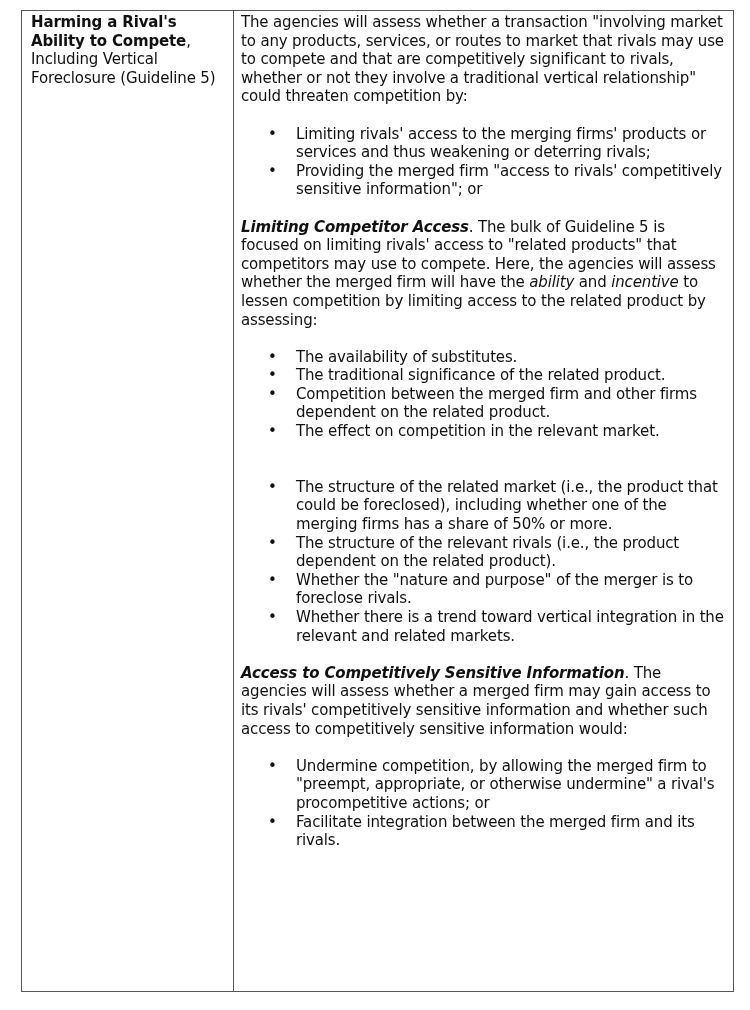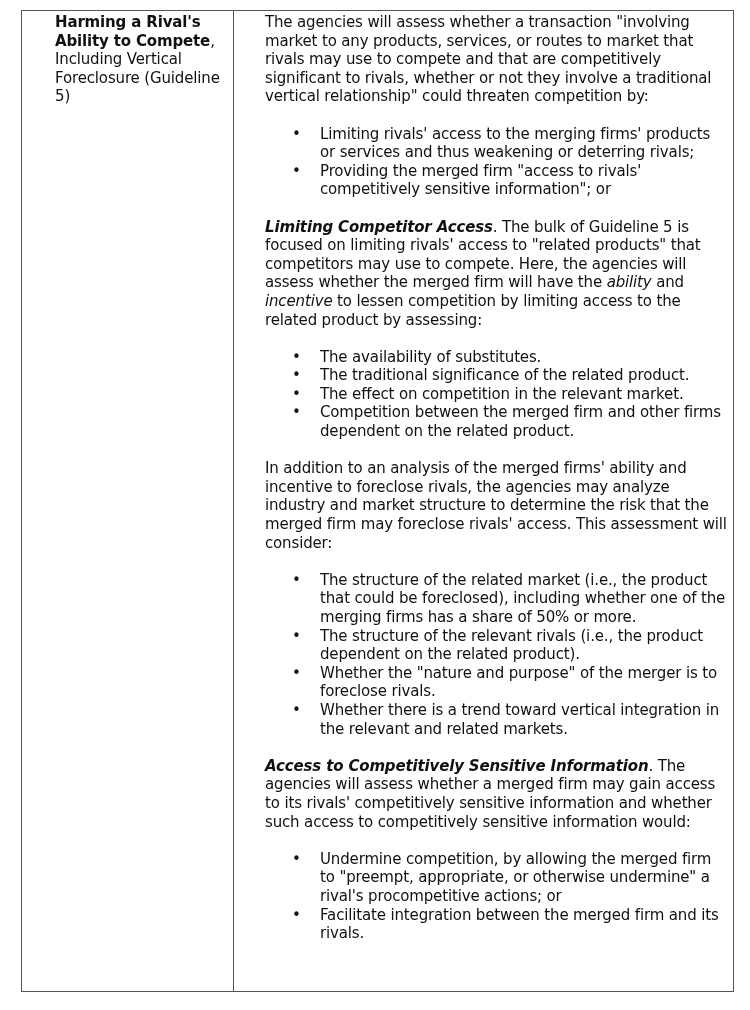--- a/index.html
+++ b/index.html
@@ -4,21 +4,21 @@
 <style>
   html, body { margin: 0; padding: 0; background: #ffffff; }
   body { width: 750px; height: 1010px; position: relative; overflow: hidden;
          font-family: "DejaVu Sans", sans-serif; color: #111; }
   .doc-table { position: absolute; left: 21px; top: 10px; width: 713px; height: 982px;
                border: 1px solid #555; box-sizing: border-box; }
   .left-col { position: absolute; left: 0; top: 0; width: 212px; height: 100%;
               border-right: 1px solid #555; box-sizing: border-box; padding: 2px 0 0 9px; }
   .right-col { position: absolute; left: 212px; top: 0; right: 0; height: 100%;
                padding: 2px 6px 0 7px; box-sizing: border-box; }
-  .txt { font-size: 15px; line-height: 18.6px; letter-spacing: -0.15px; margin-left: 24px; }
+  .txt { font-size: 15px; line-height: 18.6px; letter-spacing: -0.15px; }
   .left-col .txt { font-size: 15px; }
   p { margin: 0; }
   .gap { height: 18.6px; }
   ul { margin: 0; padding: 0; list-style: none; }
   li { position: relative; padding-left: 55px; }
   li::before { content: "\2022"; position: absolute; left: 27px; top: 0; }
   b.bi { font-weight: bold; font-style: italic; }
 </style>
 </head>
 <body>
@@ -35,26 +35,25 @@
       <li>Limiting rivals' access to the merging firms' products or services and thus weakening or deterring rivals;</li>
       <li>Providing the merged firm "access to rivals' competitively sensitive information"; or</li>
     </ul>
     <div class="gap"></div>
 
     <p class="txt"><b class="bi">Limiting Competitor Access</b><span>. The bulk of Guideline 5 is focused on limiting rivals' access to "related products" that competitors may use to compete. Here, the agencies will assess whether the merged firm will have the </span><i>ability</i><span> and </span><i>incentive</i><span> to lessen competition by limiting access to the related product by assessing:</span></p>
     <div class="gap"></div>
     <ul class="txt">
       <li>The availability of substitutes.</li>
       <li>The traditional significance of the related product.</li>
+      <li>Competition between the merged firm and other firms dependent on the related product.</li>
       <li>The effect on competition in the relevant market.</li>
-      <li>Competition between the merged firm and other firms dependent on the related product.</li>
     </ul>
     <div class="gap"></div>
 
-    <p class="txt">In addition to an analysis of the merged firms' ability and incentive to foreclose rivals, the agencies may analyze industry and market structure to determine the risk that the merged firm may foreclose rivals' access. This assessment will consider:</p>
     <div class="gap"></div>
     <ul class="txt">
       <li>The structure of the related market (i.e., the product that could be foreclosed), including whether one of the merging firms has a share of 50% or more.</li>
       <li>The structure of the relevant rivals (i.e., the product dependent on the related product).</li>
       <li>Whether the "nature and purpose" of the merger is to foreclose rivals.</li>
       <li>Whether there is a trend toward vertical integration in the relevant and related markets.</li>
     </ul>
     <div class="gap"></div>
 
     <p class="txt"><b class="bi">Access to Competitively Sensitive Information</b><span>. The agencies will assess whether a merged firm may gain access to its rivals' competitively sensitive information and whether such access to competitively sensitive information would:</span></p>

